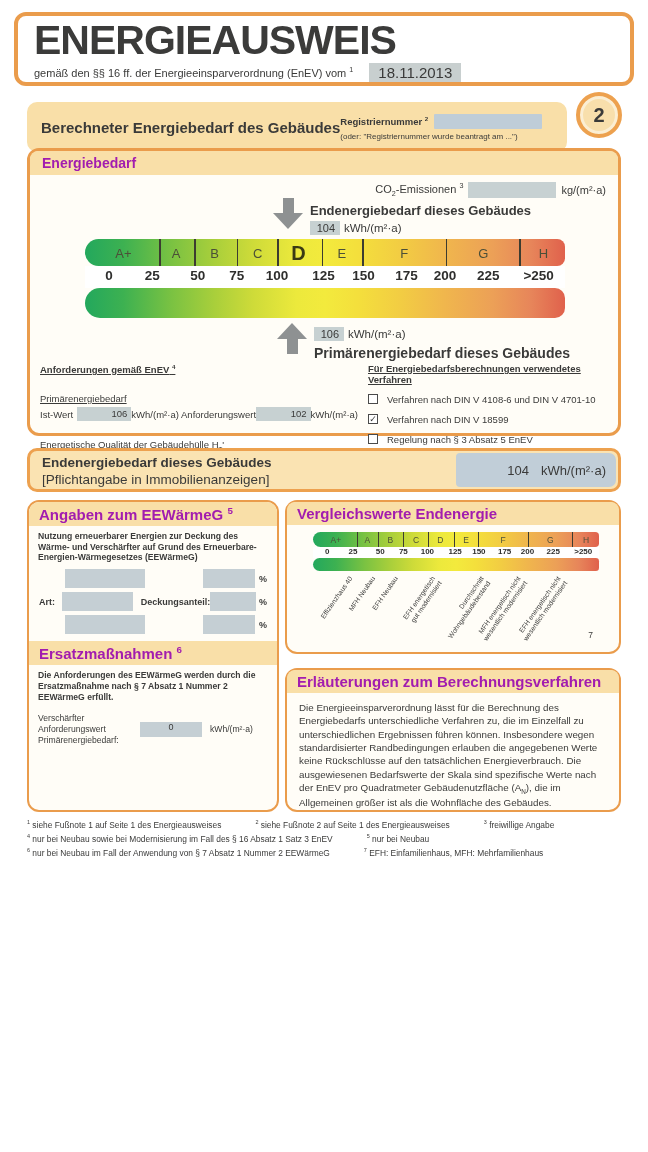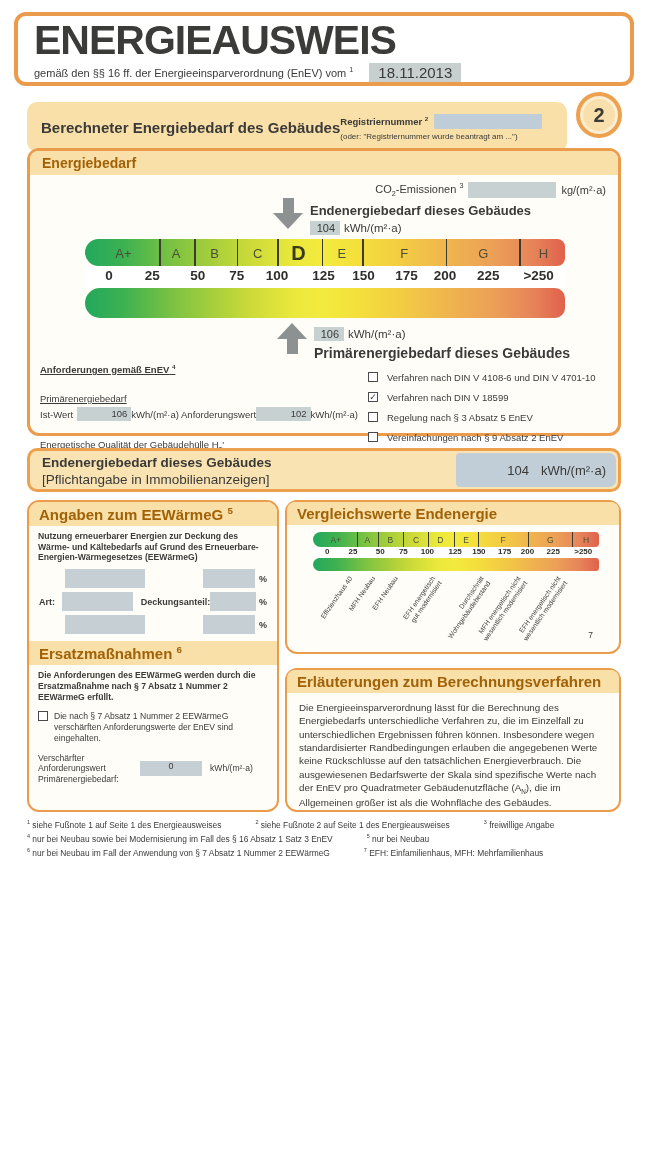--- a/index.html
+++ b/index.html
@@ -5,21 +5,21 @@
   html,body { margin:0; padding:0; background:#fff; }
   body { width:648px; height:1152px; font-family:"Liberation Sans", sans-serif; color:#3a3a39; }
   .page { position:relative; width:648px; height:1152px; overflow:hidden; background:#fff; }
   sup { font-size:65%; vertical-align:super; }
   sub.sb { font-size:65%; vertical-align:sub; }
   .ul { text-decoration:underline; }
   .b { font-weight:bold; }
 
   
   .panel { position:absolute; border:3px solid #EA9C4C; border-radius:12px; background:#FFFDF7; box-sizing:border-box; }
-  .strip { background:#F9DFA8; border-radius:8px 8px 0 0; font-weight:bold; padding:4px 12px; font-size:14px; color:#a16207; }
+  .strip { background:#F9DFA8; border-radius:8px 8px 0 0; font-weight:bold; padding:4px 12px; font-size:14px; color:#a21caf; }
 
   
   #header-panel { left:14px; top:12px; width:620px; height:74px; border-width:4px; border-radius:12px; background:#fff; padding:4px 16px; }
   .title-row { display:flex; align-items:baseline; }
   .main-title { font-size:41px; font-weight:bold; letter-spacing:-1px; color:#3b3b3a; line-height:1.0; }
   .title-suffix { font-size:18px; font-weight:bold; margin-left:9px; }
   .subtitle-row { font-size:11px; margin-top:2px; display:flex; align-items:center; gap:16px; }
   .date-box { background:#C8CFCF; padding:1px 9px; font-size:15px; }
 
   
@@ -226,20 +226,21 @@
         <span>W/(m²·K)</span>
       </div>
       <div class="sommer-row">
         <span class="ul">Sommerlicher Wärmeschutz (bei Neubau)</span>
         <span class="cb" style="margin-left:52px;">✓</span>
         <span style="margin-left:14px;">eingehalten</span>
       </div>
     </div>
 
     <div id="req-right">
+      <div class="req-title">Für Energiebedarfsberechnungen verwendetes Verfahren</div>
       <div id="verfahren-options">
           <div class="verf-row">
             <span class="cb"></span>
             <span>Verfahren nach DIN V 4108-6 und DIN V 4701-10</span>
           </div>
           <div class="verf-row">
             <span class="cb">✓</span>
             <span>Verfahren nach DIN V 18599</span>
           </div>
           <div class="verf-row">
@@ -261,21 +262,21 @@
     </div>
     <div class="endband-value">
       <span>104</span>
         <span style="width:12px;"></span>
         <span>kWh/(m²·a)</span>
     </div>
   </div>
 
   <div class="panel" id="eew-panel">
     <div class="strip"><span>Angaben zum EEWärmeG</span>&nbsp;<sup>5</sup></div>
-    <div class="small-bold">Nutzung erneuerbarer Energien zur Deckung des Wärme- und Kältebedarfs auf Grund des Erneuerbare-Energien-Wärmegesetzes (EEWärmeG)</div>
+    <div class="small-bold">Nutzung erneuerbarer Energien zur Deckung des Wärme- und Verschärfter auf Grund des Erneuerbare-Energien-Wärmegesetzes (EEWärmeG)</div>
     <div class="eew-row">
       <span class="eew-art"></span>
       <span class="eew-bigbox"></span>
       <span class="eew-smallbox"></span>
       <span class="eew-pct">%</span>
     </div>
     <div class="eew-row">
       <span class="eew-art">Art:</span>
       <span class="eew-bigbox"></span>
       <span style="margin-left:8px;">Deckungsanteil:</span>
@@ -284,24 +285,20 @@
     </div>
     <div class="eew-row">
       <span class="eew-art"></span>
       <span class="eew-bigbox"></span>
       <span class="eew-smallbox"></span>
       <span class="eew-pct">%</span>
     </div>
 
     <div class="strip" style="margin-top:7px; border-radius:0;"><span>Ersatzmaßnahmen</span>&nbsp;<sup>6</sup></div>
     <div class="small-bold">Die Anforderungen des EEWärmeG werden durch die Ersatzmaßnahme nach § 7 Absatz 1 Nummer 2 EEWärmeG erfüllt.</div>
-    <div class="ers-check">
-      <span class="cb"></span>
-      <span>Die nach § 7 Absatz 1 Nummer 2 EEWärmeG verschärften Anforderungswerte der EnEV sind eingehalten.</span>
-    </div>
     <div class="ers-req">
       <span class="rlabel">Verschärfter Anforderungswert
 Primärenergiebedarf:</span>
       <span class="rbox">0</span>
       <span class="runit">kWh/(m²·a)</span>
     </div>
 
   </div>
 
   <div class="panel" id="vgl-panel">

